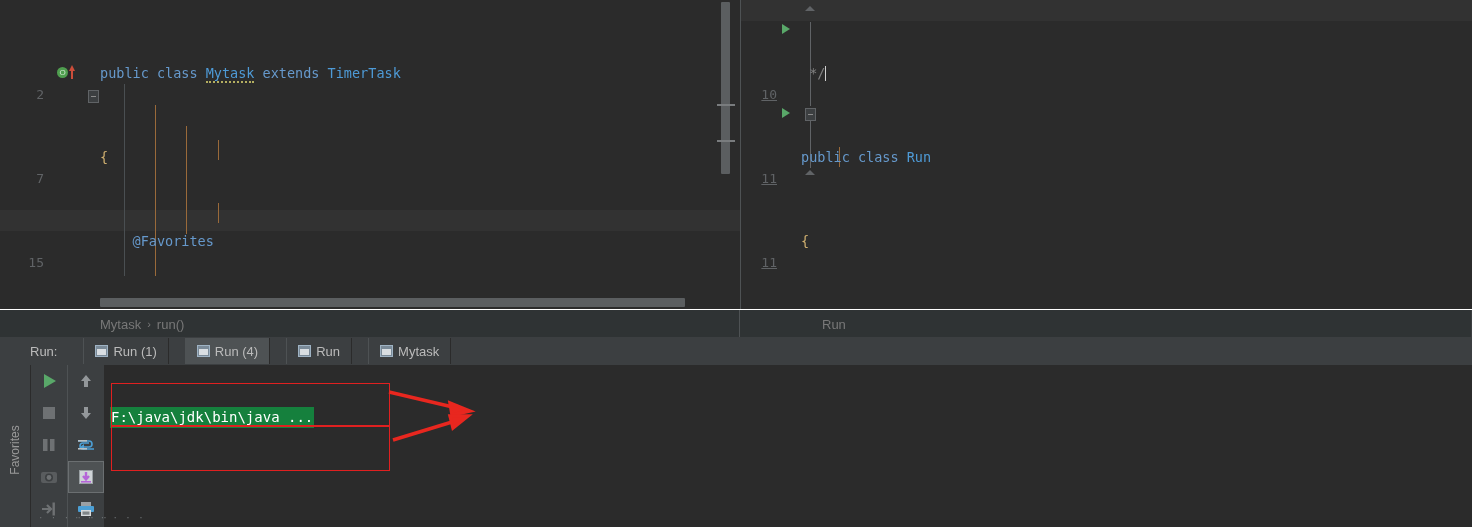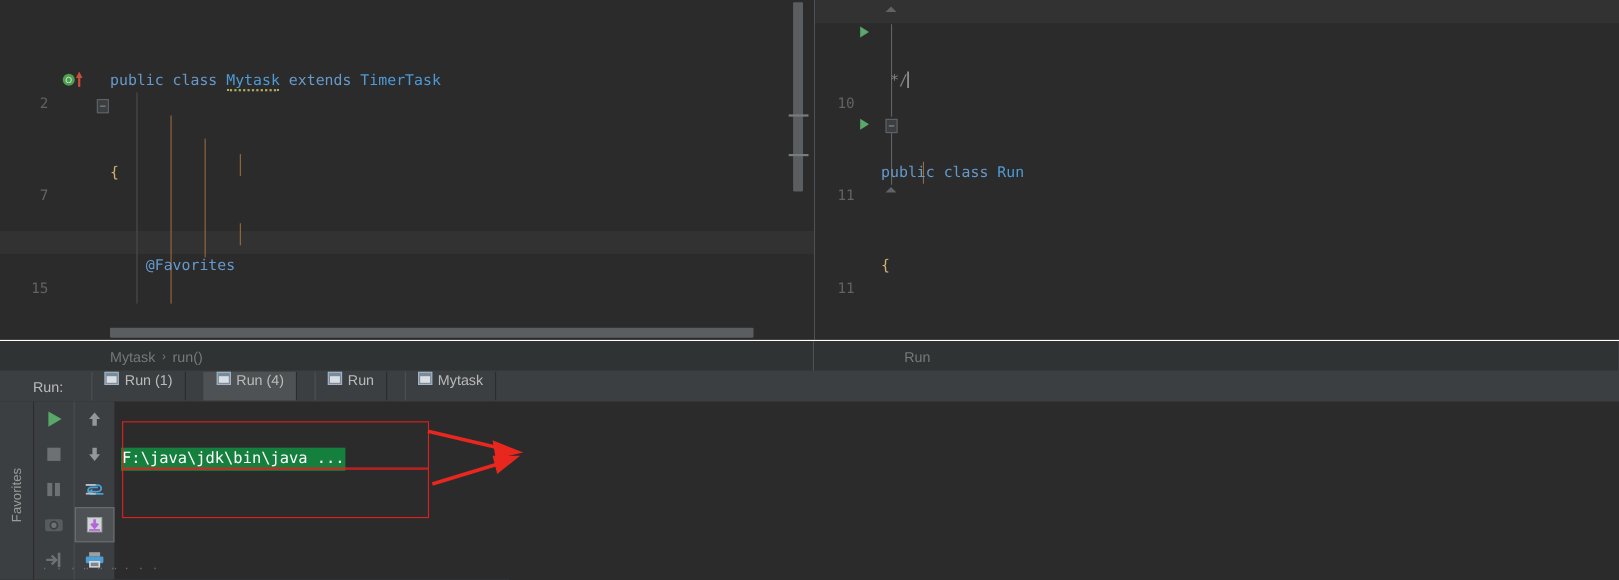--- a/index.html
+++ b/index.html
@@ -45,21 +45,21 @@
   .ln-row { height: 21px; position: relative; }
 
   .gutter-num {
     position: absolute;
     left: 0; width: 44px;
     text-align: right;
     color: #606366;
     font-size: 13px;
   }
   .pane-left .ln-row .gutter-num { left: 14px; width: 30px; }
-  .pane-right .ln-row .gutter-num { left: 4px; width: 32px; }
+  .pane-right .ln-row .gutter-num { left: 4px; width: 32px; text-decoration: underline; }
 
   .line-bg-caret { position: absolute; left: 0; right: 0; height: 21px; background: #323232; }
   .line-bg-sel   { position: absolute; left: 0; right: 0; height: 21px; background: #323232; }
 
   .code-text {
     position: absolute;
     top: 0;
     white-space: pre;
   }
   .pane-left .code-text  { left: 100px; }
@@ -187,21 +187,21 @@
     display: flex; align-items: center;
     background: #3c3f41;
     gap: 16px;
   }
   .run-label {
     font-family: "Liberation Sans", sans-serif;
     font-size: 13px; color: #bbbbbb;
     margin-left: 30px; margin-right: 10px;
   }
   .run-tab {
-    display: flex; 
+    display: flex; align-items: center;
     height: 26px; padding: 0 11px;
     font-family: "Liberation Sans", sans-serif;
     font-size: 13px; color: #bbbbbb;
     border-left: 1px solid #4e5254;
     border-right: 1px solid #2b2b2b;
   }
   .run-tab.active { background: #4e5254; }
   .tab-icon {
     width: 13px; height: 12px;
     margin-right: 5px;

